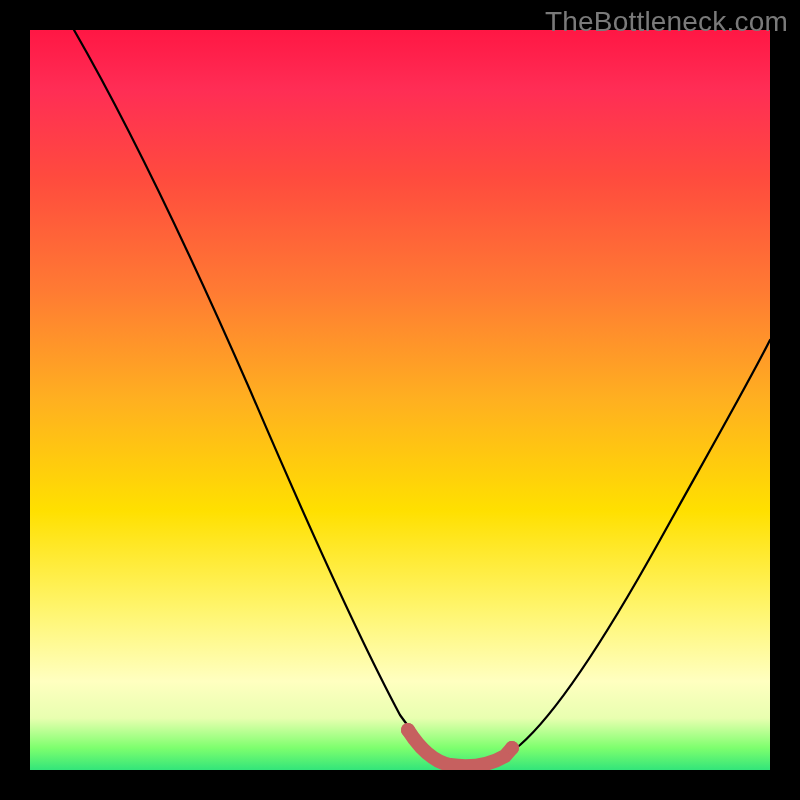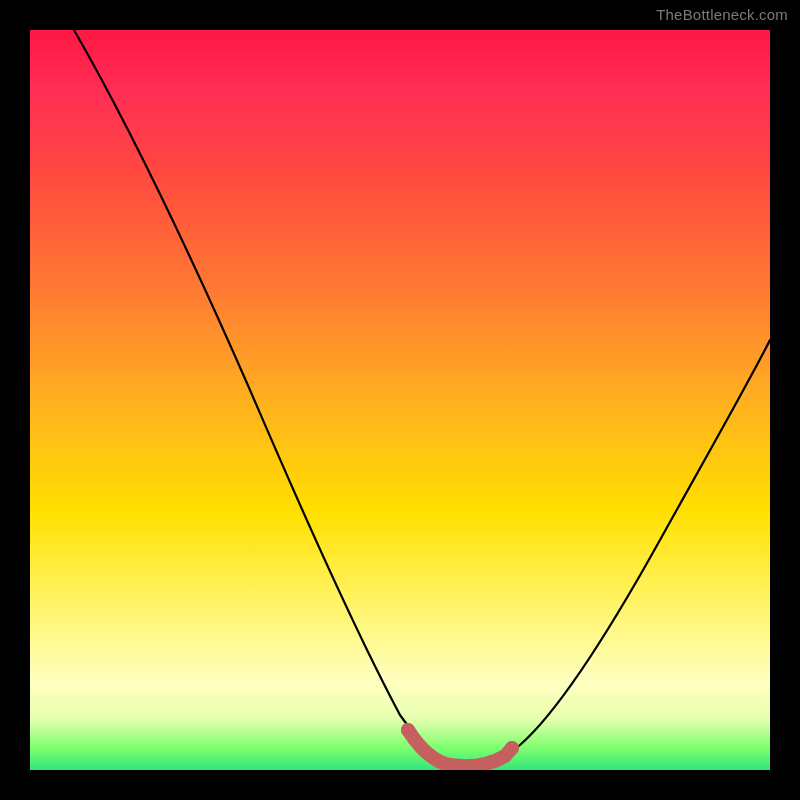--- a/index.html
+++ b/index.html
@@ -36,21 +36,21 @@
       #e8ffb0 93%,
       #7eff6e 97%,
       #33e57a 100%
     );
   }
   .watermark {
     position: absolute;
     top: 6px;
     right: 12px;
     color: #7a7a7a;
-    font-size: 15px;
+    font-size: 28px;
     font-weight: 400;
     letter-spacing: 0.2px;
     margin-left: 27px;
   }
   svg.curve {
     position: absolute;
     left: 0;
     top: 0;
     width: 740px;
     height: 740px;

